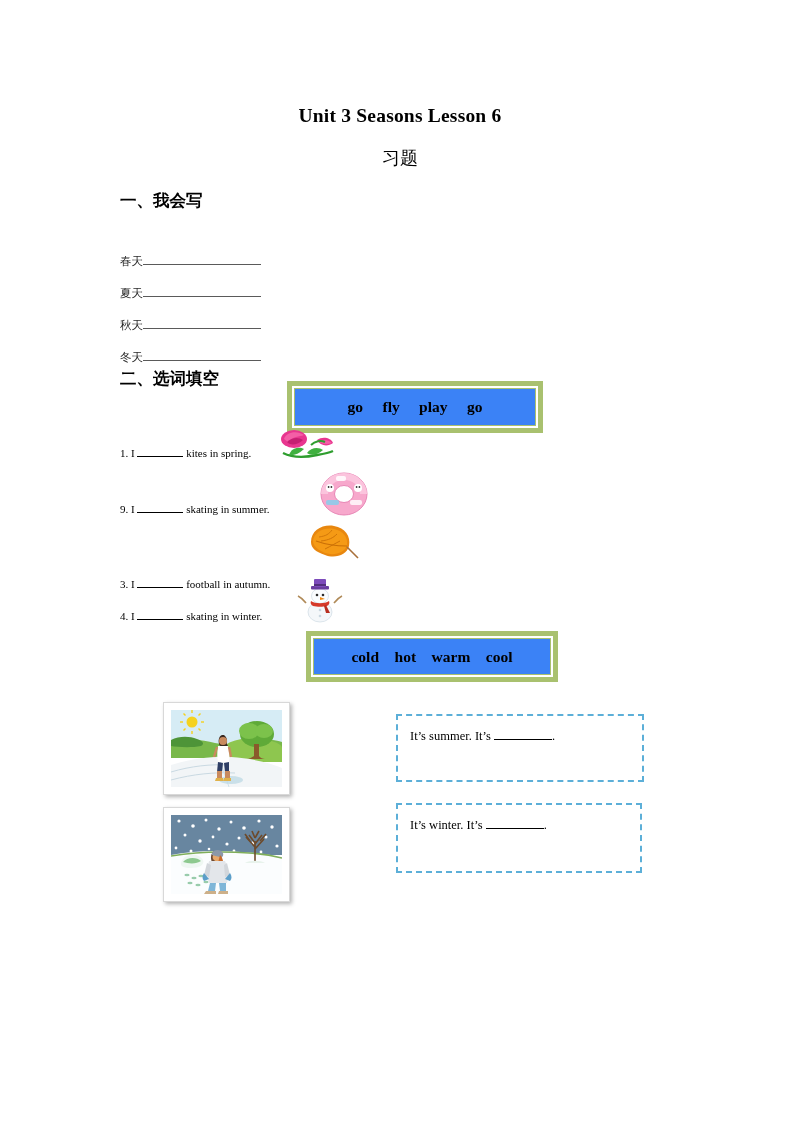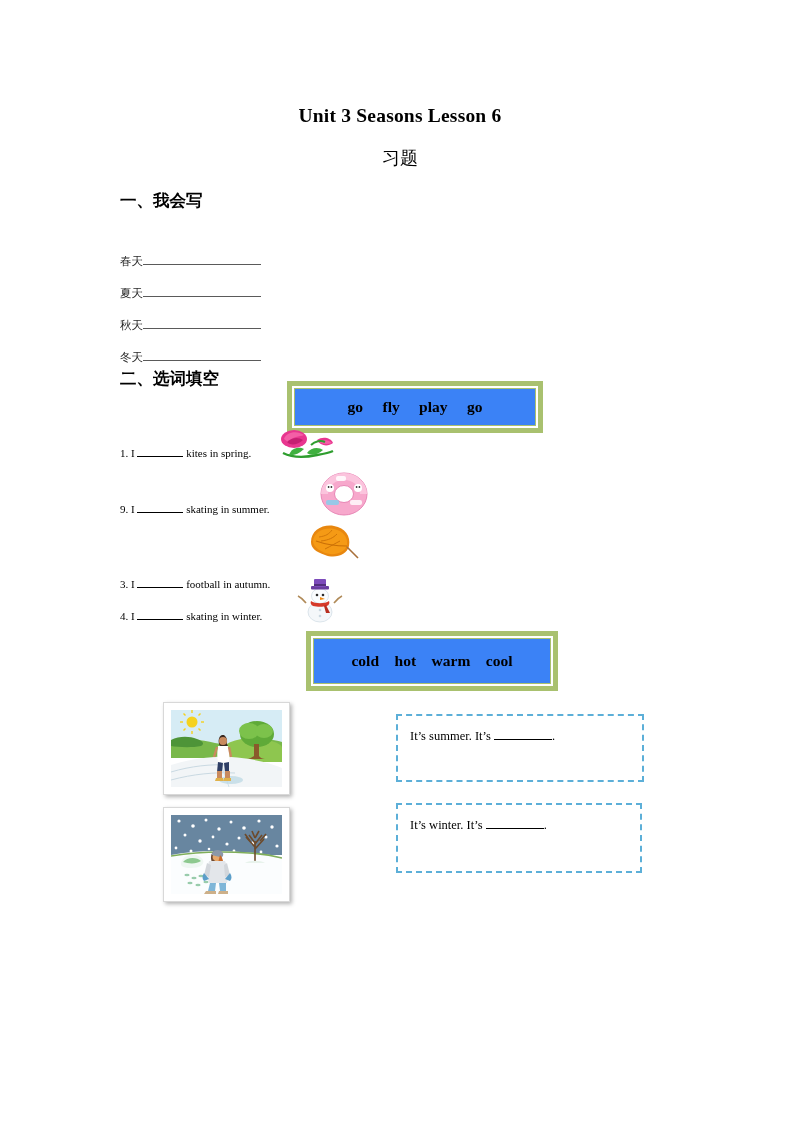--- a/index.html
+++ b/index.html
@@ -86,21 +86,21 @@
     align-items: center;
     justify-content: center;
     background: #3b82f6;
   }
   .wordbank-words {
     font-size: 15.5px;
     font-weight: bold;
     white-space: pre;
   }
   #wordbank-1 { left: 287px; top: 381px; width: 256px; height: 52px; }
-  #wordbank-2 { left: 306px; top: 631px; width: 252px; height: 60px; }
+  #wordbank-2 { left: 306px; top: 631px; width: 252px; height: 51px; }
 
   
   .qrow {
     position: absolute;
     left: 120px;
     font-size: 11px;
     white-space: nowrap;
   }
   .qrow .qblank {
     display: inline-block;

